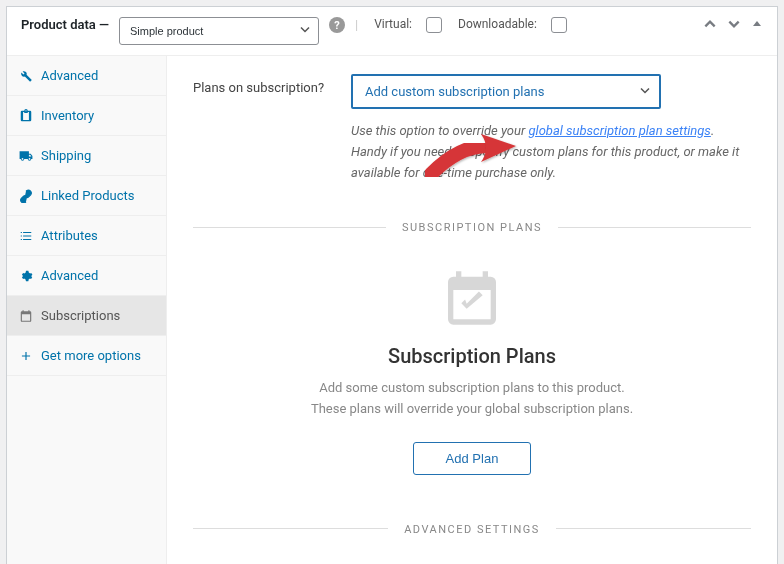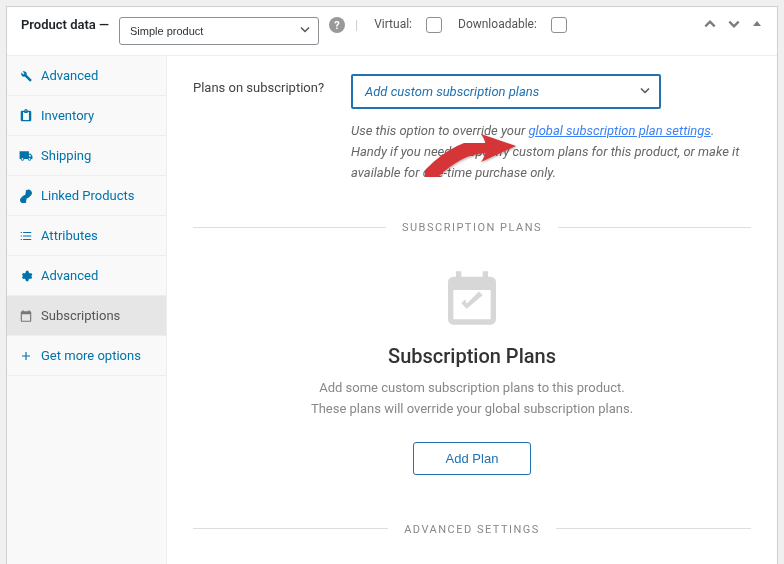--- a/index.html
+++ b/index.html
@@ -18,21 +18,21 @@
 .caret-btn { cursor: pointer; color: #787c82; display: inline-flex; }
 .body { display: flex; }
 .sidebar { width: 160px; background: #f9f9f9; border-right: 1px solid #eee; min-height: 510px; }
 .tab { display: flex; align-items: center; gap: 8px; padding: 12px 12px; border-bottom: 1px solid #eee; color: #0073aa; cursor: pointer; font-size: 13px; }
 .tab.active { background: #e6e6e6; color: #555; }
 .tab .icon { width: 14px; color: #0073aa; display: inline-flex; }
 .tab.active .icon { color: #777; }
 .content { flex: 1; padding: 18px 26px; position: relative; }
 .field-row { display: flex; align-items: flex-start; gap: 18px; margin-bottom: 12px; }
 .field-label { width: 140px; color: #444; padding-top: 6px; font-size: 13px; }
-.dropdown { position: relative; width: 310px; font-style: italic; }
+.dropdown { position: relative; width: 310px; }
 .dropdown-box { border: 2px solid #2271b1; border-radius: 2px; padding: 8px 30px 8px 12px; color: #2271b1; background: #fff; cursor: pointer; font-size: 13px; }
 .dropdown-chev { position: absolute; right: 10px; top: 50%; transform: translateY(-50%); color: #555; }
 .help-text { font-style: italic; color: #666; font-size: 13px; margin-left: 158px; line-height: 1.6; max-width: 440px; }
 .help-text a { color: #3b82f6; text-decoration: underline; }
 .section-divider { position: relative; text-align: center; margin: 36px 0 22px; }
 .section-divider::before { content: ''; position: absolute; top: 50%; left: 0; right: 0; border-top: 1px solid #ddd; }
 .section-divider span { background: #fff; position: relative; padding: 0 16px; color: #888; font-size: 11px; letter-spacing: 1.5px; }
 .empty-state { text-align: center; padding: 10px 0; }
 .placeholder-icon { width: 64px; height: 64px; margin: 0 auto 14px; color: #d7d7d7; }
 .empty-title { font-size: 20px; color: #333; font-weight: 500; margin-bottom: 10px; }

